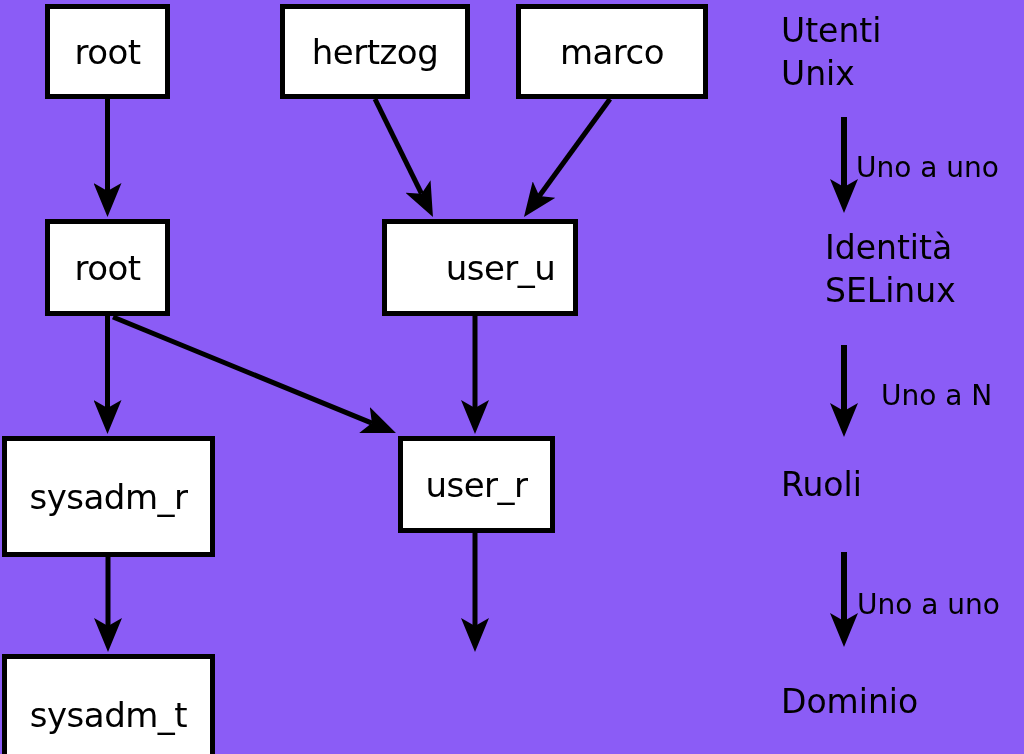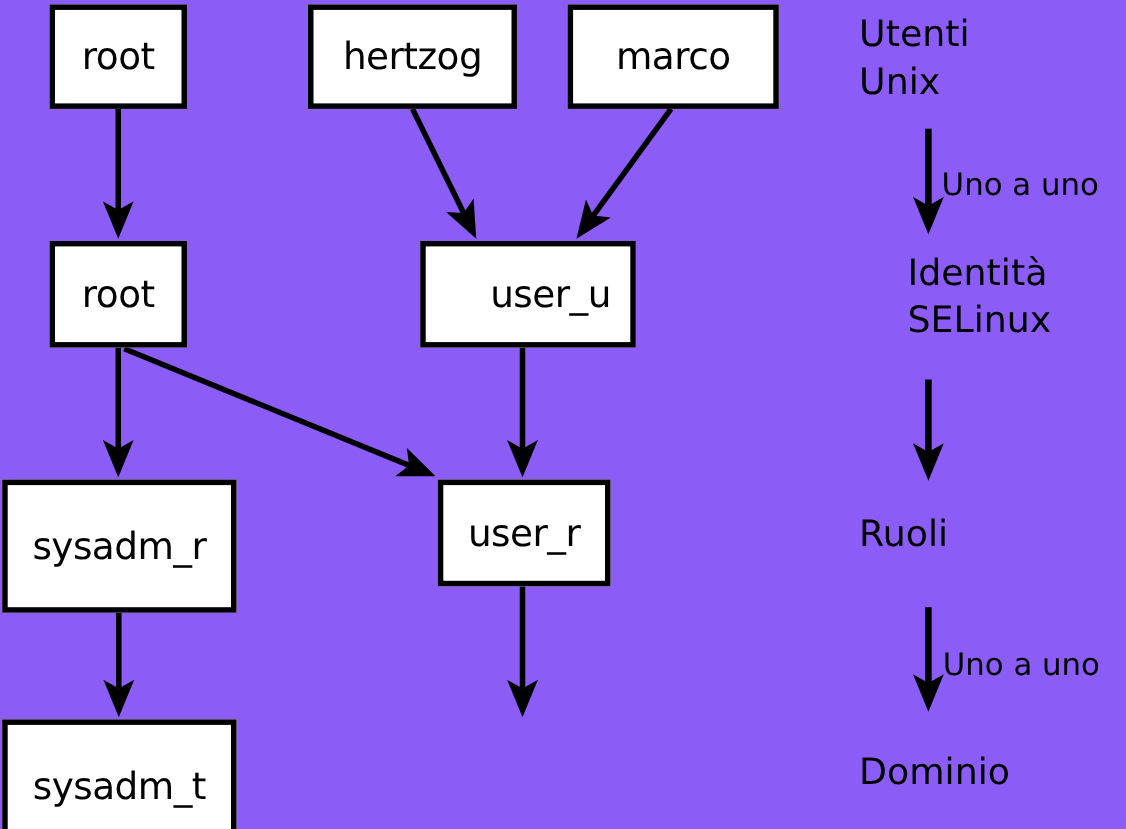--- a/index.html
+++ b/index.html
@@ -106,17 +106,18 @@
 
   <div class="node" style="left:2px;   top:654px; width:213px; height:122px;">
     <span>sysadm_t</span>
   </div>
 
   <div class="legend-title" style="left:781px; top:9px;">Utenti
 Unix</div>
   <div class="legend-caption" style="left:856px; top:151px;">Uno a uno</div>
   <div class="legend-title" style="left:825px; top:226px;">Identità
 SELinux</div>
+  <div class="legend-caption" style="left:881px; top:379px;">Uno a N</div>
   <div class="legend-title" style="left:781px; top:463px;">Ruoli</div>
   <div class="legend-caption" style="left:857px; top:588px;">Uno a uno</div>
   <div class="legend-title" style="left:781px; top:680px;">Dominio</div>
 
 </div>
 
 </body></html>

